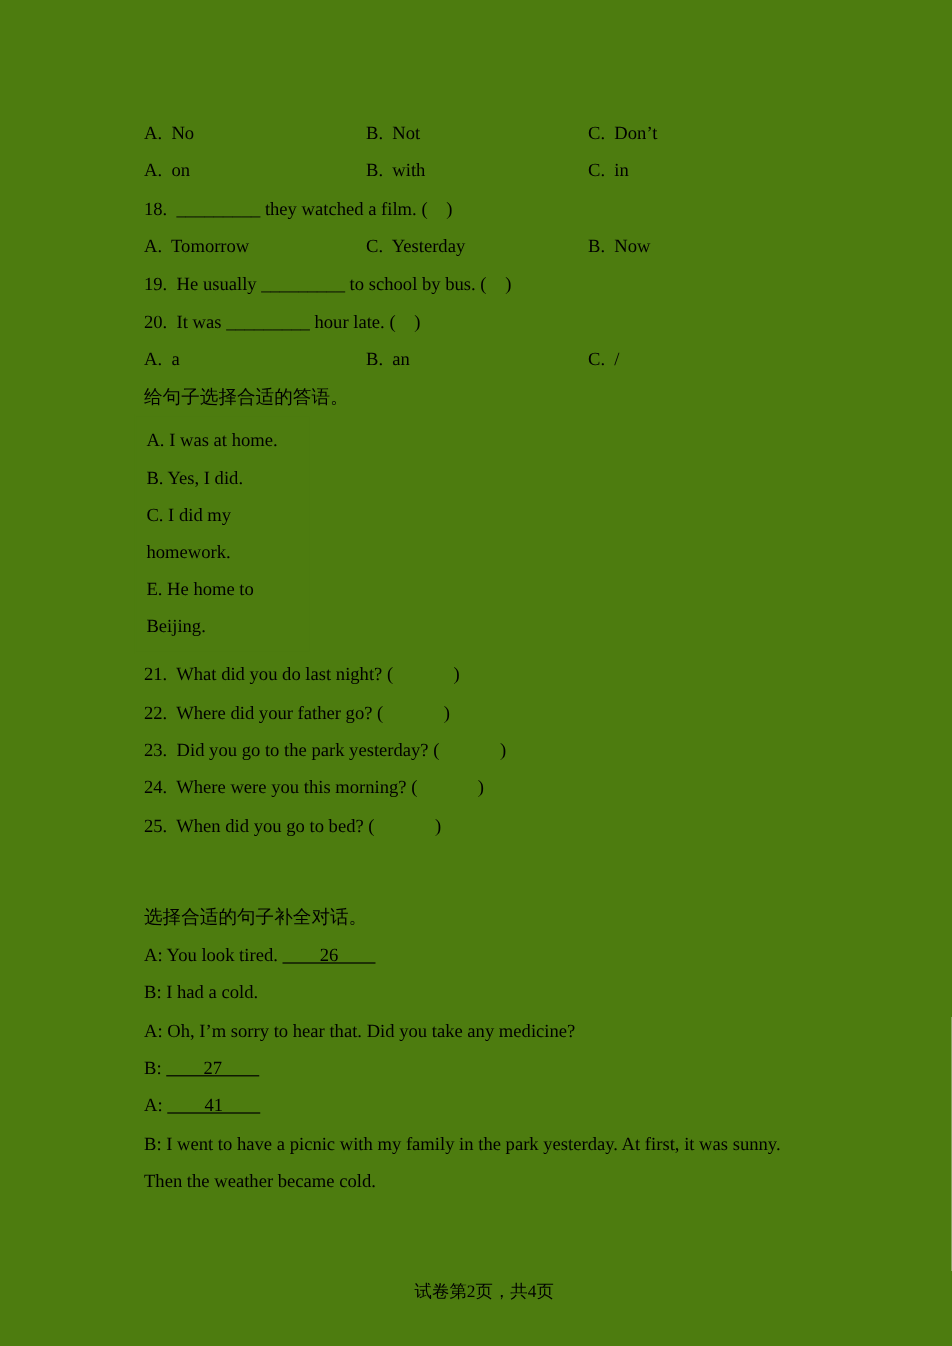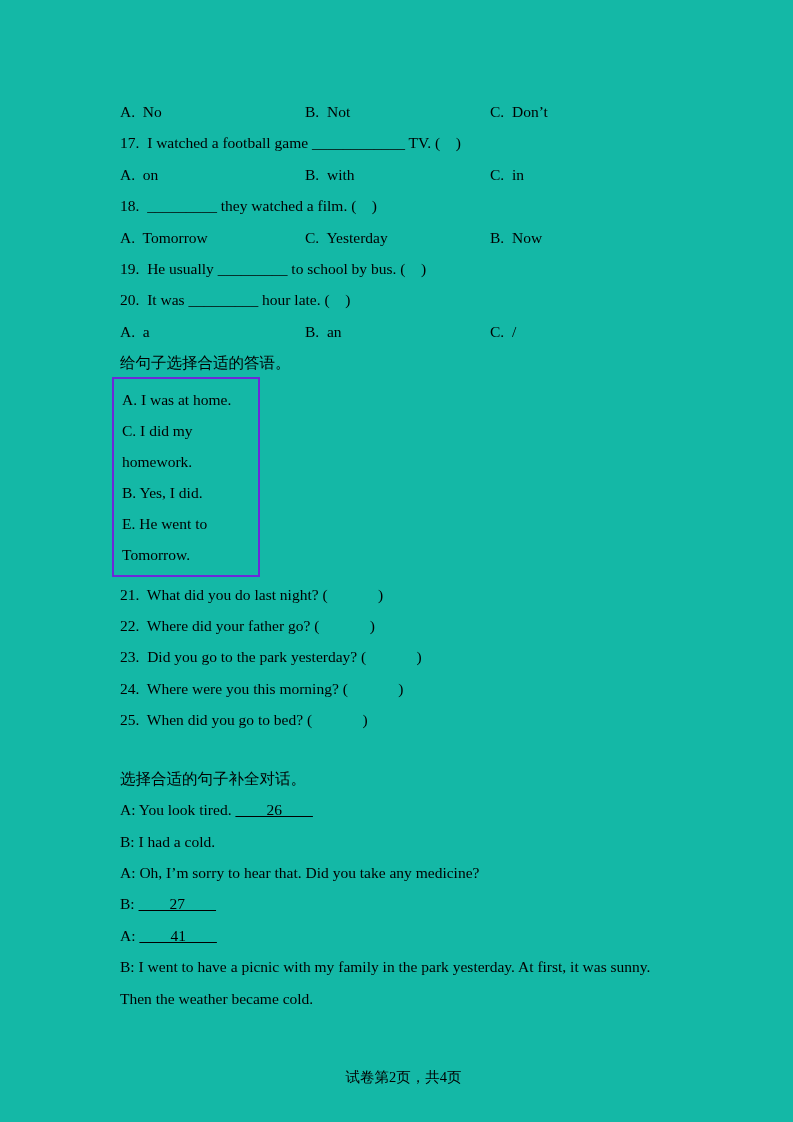--- a/index.html
+++ b/index.html
@@ -6,46 +6,46 @@
   html, body { background: #ffffff; }
   body {
     width: 793px; height: 1122px;
     position: relative;
     font-family: "Liberation Serif", serif;
     color: #000000;
     overflow: hidden;
   }
   .page {
     position: absolute; inset: 0;
-    background: #14b8a6;
+    background: #4d7c0f;
   }
   .content {
     position: absolute;
     left: 120px; top: 96px;
     width: 558px;
     font-size: 15.5px;
   }
   .line {
     line-height: 31.4px;
     white-space: pre-wrap;
   }
   .opts-row {
     display: grid;
     grid-template-columns: 185px 185px 1fr;
     line-height: 31.4px;
     white-space: pre-wrap;
   }
   .answer-box {
-    border: 2px solid #6d28d9;
+    border: 2px solid #4d7c0f;
     width: 148px;
     margin: -2px 0 2px -8px;
     padding: 5px 4px 5px 8px;
   }
   .answer-box .line { line-height: 31px; }
-  .dialogue-section { margin-top: 27px; }
+  .dialogue-section { margin-top: 45px; }
   .blank { text-decoration: underline; text-align: right; }
   .para { line-height: 31.4px; white-space: pre-wrap; }
   .footer {
     position: absolute;
     left: 0; right: 0; top: 1068px;
     text-align: center;
     font-size: 14.5px;
     line-height: 18px;
     margin-left: 14px;
   }
@@ -55,21 +55,20 @@
 
 <div class="page">
   <div class="content">
 
     <div class="opts-row">
       <span>A.  No</span>
       <span>B.  Not</span>
       <span>C.  Don’t</span>
     </div>
 
-    <div class="line">17.  I watched a football game ____________ TV. (    )</div>
 
     <div class="opts-row">
       <span>A.  on</span>
       <span>B.  with</span>
       <span>C.  in</span>
     </div>
 
     <div class="line">18.  _________ they watched a film. (    )</div>
 
     <div class="opts-row">
@@ -86,23 +85,23 @@
     <div class="opts-row">
       <span>A.  a</span>
       <span>B.  an</span>
       <span>C.  /</span>
     </div>
 
     <div class="line">给句子选择合适的答语。</div>
 
     <div class="answer-box">
       <div class="line">A. I was at home.</div>
+      <div class="line">B. Yes, I did.</div>
       <div class="line">C. I did my homework.</div>
-      <div class="line">B. Yes, I did.</div>
-      <div class="line">E. He went to Tomorrow.</div>
+      <div class="line">E. He home to Beijing.</div>
     </div>
 
     <div class="line">21.  What did you do last night? (             )</div>
     <div class="line">22.  Where did your father go? (             )</div>
     <div class="line">23.  Did you go to the park yesterday? (             )</div>
     <div class="line">24.  Where were you this morning? (             )</div>
     <div class="line">25.  When did you go to bed? (             )</div>
 
     <div class="dialogue-section">
       <div class="line">选择合适的句子补全对话。</div>

